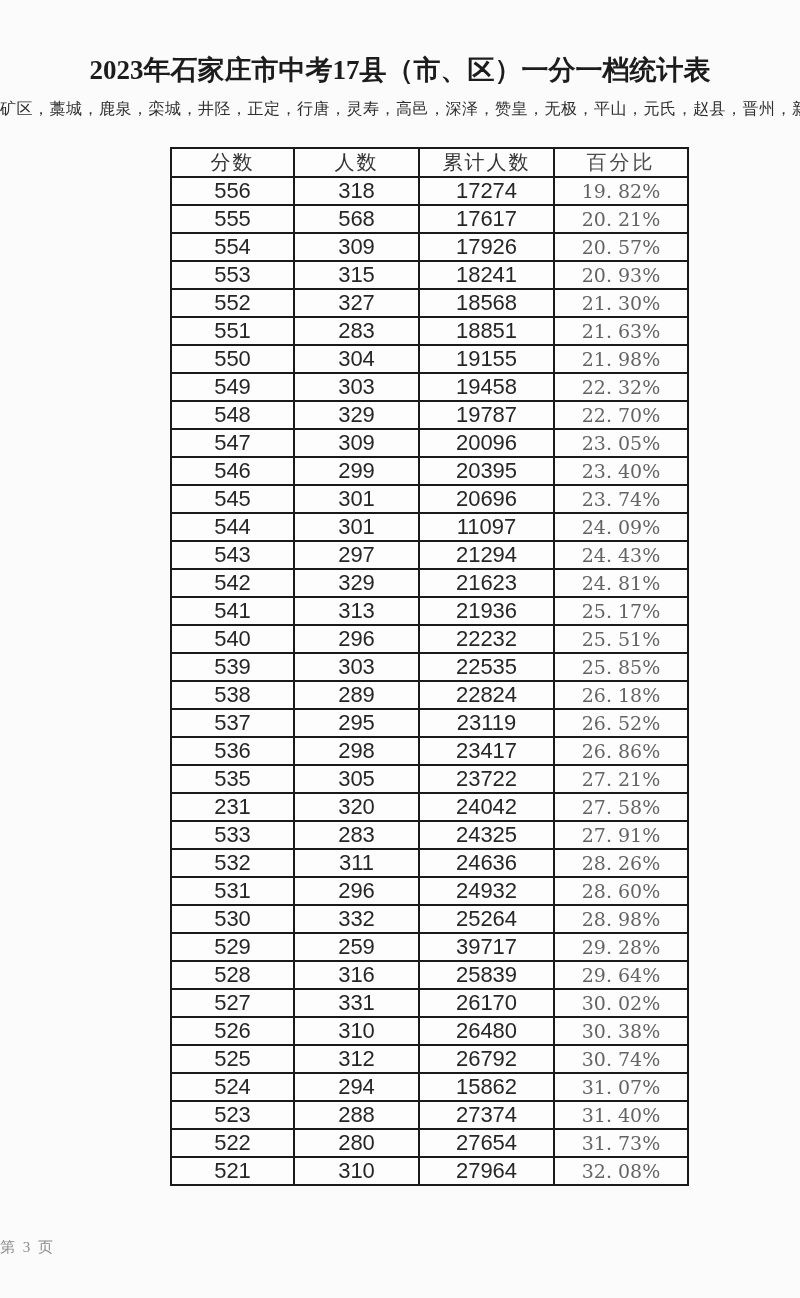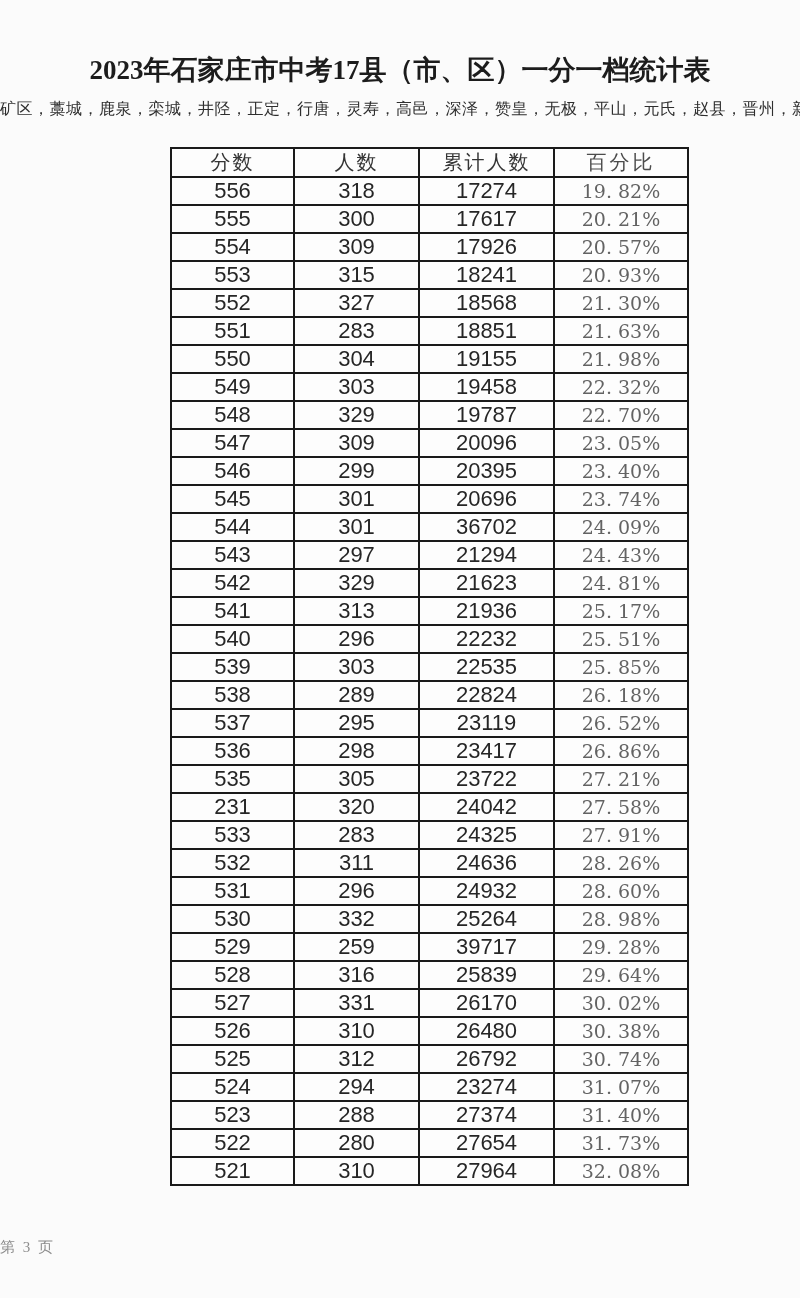--- a/index.html
+++ b/index.html
@@ -108,21 +108,21 @@
     </thead>
     <tbody>
         <tr>
           <td class="col0">556</td>
           <td class="col1">318</td>
           <td class="col2">17274</td>
           <td class="col3">19. 82%</td>
         </tr>
         <tr>
           <td class="col0">555</td>
-          <td class="col1">300</td>
+          <td class="col1">568</td>
           <td class="col2">17617</td>
           <td class="col3">20. 21%</td>
         </tr>
         <tr>
           <td class="col0">554</td>
           <td class="col1">309</td>
           <td class="col2">17926</td>
           <td class="col3">20. 57%</td>
         </tr>
         <tr>
@@ -175,21 +175,21 @@
         </tr>
         <tr>
           <td class="col0">545</td>
           <td class="col1">301</td>
           <td class="col2">20696</td>
           <td class="col3">23. 74%</td>
         </tr>
         <tr>
           <td class="col0">544</td>
           <td class="col1">301</td>
-          <td class="col2">36702</td>
+          <td class="col2">11097</td>
           <td class="col3">24. 09%</td>
         </tr>
         <tr>
           <td class="col0">543</td>
           <td class="col1">297</td>
           <td class="col2">21294</td>
           <td class="col3">24. 43%</td>
         </tr>
         <tr>
           <td class="col0">542</td>
@@ -295,21 +295,21 @@
         </tr>
         <tr>
           <td class="col0">525</td>
           <td class="col1">312</td>
           <td class="col2">26792</td>
           <td class="col3">30. 74%</td>
         </tr>
         <tr>
           <td class="col0">524</td>
           <td class="col1">294</td>
-          <td class="col2">23274</td>
+          <td class="col2">15862</td>
           <td class="col3">31. 07%</td>
         </tr>
         <tr>
           <td class="col0">523</td>
           <td class="col1">288</td>
           <td class="col2">27374</td>
           <td class="col3">31. 40%</td>
         </tr>
         <tr>
           <td class="col0">522</td>

